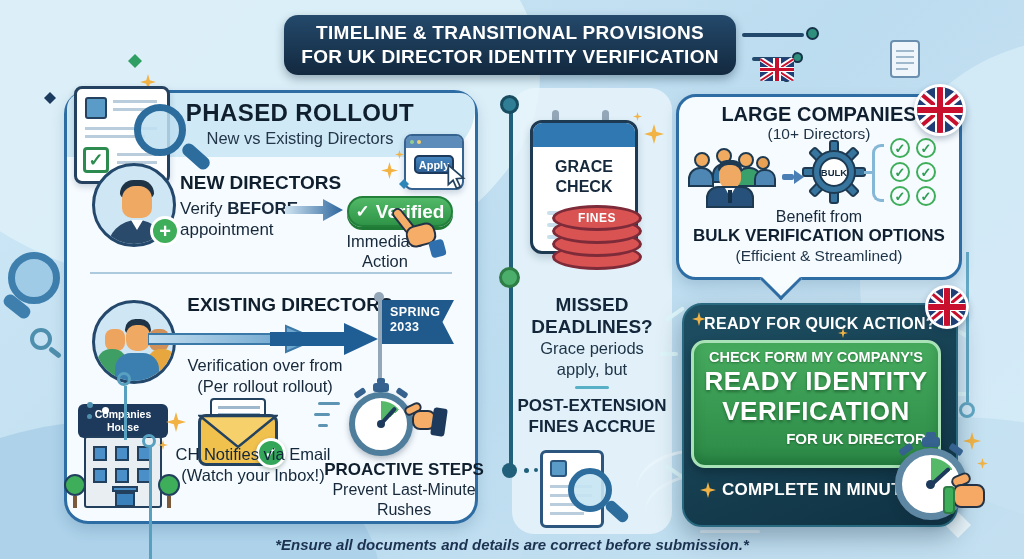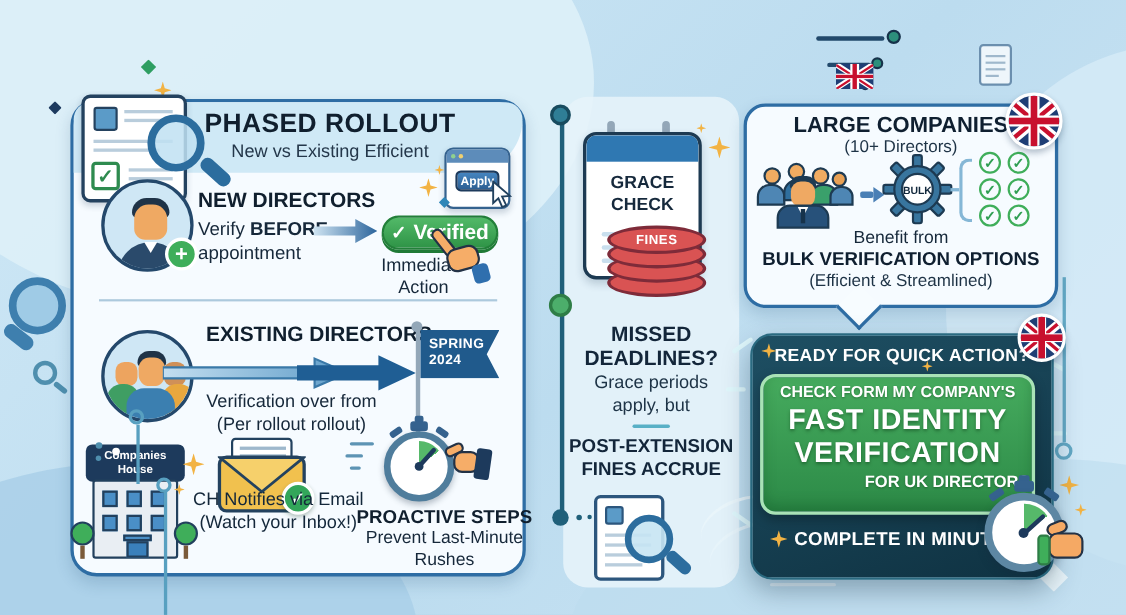--- a/index.html
+++ b/index.html
@@ -36,20 +36,24 @@
   <div class="a" style="left:860px;top:40px;width:420px;height:480px;border-radius:50%;background:#d6ebf7;opacity:.8;"></div>
   <div class="a" style="left:520px;top:430px;width:620px;height:260px;border-radius:40%;background:#bddcef;opacity:.6;transform:rotate(-8deg);"></div>
 
   <div class="a" style="left:742px;top:33px;width:62px;height:4px;background:#22496b;border-radius:2px;"></div>
   <div class="a" style="left:806px;top:27px;width:13px;height:13px;border-radius:50%;background:#2d8f7c;border:2px solid #16324a;"></div>
   <div class="a" style="left:752px;top:57px;width:40px;height:4px;background:#22496b;border-radius:2px;"></div>
   <div class="a" style="left:792px;top:52px;width:11px;height:11px;border-radius:50%;background:#2d8f7c;border:2px solid #16324a;"></div>
   <div class="a" style="left:760px;top:78px;width:22px;height:3px;background:#22496b;border-radius:2px;"></div>
   <div class="a" style="left:782px;top:73px;width:9px;height:9px;border-radius:50%;background:#2d8f7c;border:2px solid #16324a;"></div>
 
+  <div class="a col" style="left:284px;top:15px;width:452px;height:60px;background:linear-gradient(180deg,#24496b,#13293f);border-radius:14px;box-shadow:0 4px 10px rgba(15,40,60,.35);color:#fff;font-weight:800;font-size:19px;line-height:1.25;letter-spacing:.3px;">
+    <div>TIMELINE &amp; TRANSITIONAL PROVISIONS</div>
+    <div>FOR UK DIRECTOR IDENTITY VERIFICATION</div>
+  </div>
 
   <div class="a ukflag" style="left:760px;top:58px;width:34px;height:23px;border-radius:2px;">
     <i class="dw" style="transform:rotate(33deg);"></i>
       <i class="dw" style="transform:rotate(-33deg);"></i>
     <i class="dr" style="transform:rotate(33deg);"></i>
       <i class="dr" style="transform:rotate(-33deg);"></i>
     <i class="vw"></i>
       <i class="hw"></i>
       <i class="vr"></i>
       <i class="hr"></i>
@@ -67,21 +71,21 @@
   <div class="a dia" style="left:44px;top:92px;width:12px;height:12px;background:#1d3a5f;"></div>
 
   <div class="a" style="left:8px;top:252px;width:52px;height:52px;border-radius:50%;border:7px solid #3e7fae;background:#9fcbe6;"></div>
   <div class="a" style="left:2px;top:300px;width:30px;height:13px;background:#3e7fae;border-radius:6px;transform:rotate(38deg);"></div>
   <div class="a" style="left:30px;top:328px;width:22px;height:22px;border-radius:50%;border:4px solid #4f8fae;"></div>
   <div class="a" style="left:48px;top:350px;width:14px;height:5px;background:#4f8fae;border-radius:3px;transform:rotate(38deg);"></div>
 
   <div class="a panelbrd" style="left:64px;top:90px;width:414px;height:434px;"></div>
   <div class="a" style="left:67px;top:93px;width:408px;height:64px;background:#cfe9f6;border-radius:22px 22px 70px 0;"></div>
   <div class="a ctr" style="left:150px;top:99px;width:300px;height:28px;font-size:24px;font-weight:800;color:#101f2e;letter-spacing:.4px;">PHASED ROLLOUT</div>
-  <div class="a ctr" style="left:150px;top:128px;width:300px;height:20px;font-size:16.5px;color:#24374a;">New vs Existing Efficient</div>
+  <div class="a ctr" style="left:150px;top:128px;width:300px;height:20px;font-size:16.5px;color:#24374a;">New vs Existing Directors</div>
 
   <div class="a" style="left:74px;top:86px;width:96px;height:98px;background:#fff;border:3px solid #24425f;border-radius:8px;box-shadow:0 3px 6px rgba(20,50,80,.2);">
     <div class="a" style="left:8px;top:8px;width:22px;height:22px;background:#5b9bc8;border:2px solid #24425f;border-radius:3px;"></div>
     <div class="a" style="left:36px;top:11px;width:44px;height:3px;background:#b9cddc;"></div>
     <div class="a" style="left:36px;top:19px;width:44px;height:3px;background:#b9cddc;"></div>
     <div class="a" style="left:8px;top:38px;width:72px;height:3px;background:#b9cddc;"></div>
     <div class="a" style="left:8px;top:46px;width:60px;height:3px;background:#b9cddc;"></div>
     <div class="a ctr" style="left:6px;top:58px;width:26px;height:26px;border:3px solid #2e8b4f;border-radius:4px;color:#2e8b4f;font-weight:800;font-size:18px;">✓</div>
     <div class="a" style="left:40px;top:64px;width:40px;height:3px;background:#b9cddc;"></div>
     <div class="a" style="left:40px;top:72px;width:40px;height:3px;background:#b9cddc;"></div>
@@ -152,21 +156,21 @@
           <stop offset="1" stop-color="#5e9cc8"></stop>
         </linearGradient>
       </defs>
     <polygon points="0,12 138,12 138,4 168,17 138,30 138,22 0,22" fill="url(#g2)" stroke="#3a79a8" stroke-width="2"></polygon>
     <polygon points="122,10 196,10 196,1 230,17 196,33 196,24 122,24" fill="#1f5e94"></polygon>
   </svg>
   <div class="a" style="left:378px;top:298px;width:4px;height:106px;background:#93a7b8;border-radius:2px;"></div>
   <div class="a" style="left:374px;top:292px;width:10px;height:10px;border-radius:50%;background:#93a7b8;"></div>
   <div class="a" style="left:382px;top:300px;width:72px;height:44px;background:#205a8c;clip-path:polygon(0 0,100% 0,84% 50%,100% 100%,0 100%);color:#fff;font-weight:800;font-size:12.5px;line-height:1.2;padding:5px 0 0 8px;letter-spacing:.4px;">
     <div>SPRING</div>
-    <div>2024</div>
+    <div>2033</div>
   </div>
   <div class="a" style="left:356px;top:400px;width:46px;height:10px;border-radius:50%;background:#7cc492;opacity:.9;"></div>
   <div class="a col" style="left:150px;top:354px;width:230px;height:44px;font-size:16.5px;color:#16283a;line-height:1.25;">
     <div>Verification over from</div>
     <div>(Per rollout rollout)</div>
   </div>
 
   <div class="a col" style="left:78px;top:404px;width:90px;height:34px;background:#1d3a5c;border-radius:6px;color:#fff;font-size:10.5px;font-weight:800;line-height:1.2;">
     <div>Companies</div>
     <div>House</div>
@@ -354,21 +358,21 @@
   <div class="a" style="left:950px;top:330px;width:20px;height:4px;background:#dff7fb;border-radius:2px;transform:rotate(30deg);"></div>
   <div class="a" style="left:954px;top:392px;width:16px;height:4px;background:#dff7fb;border-radius:2px;"></div>
   <div class="a" style="left:700px;top:530px;width:60px;height:3px;background:#ffffff;opacity:.5;border-radius:2px;"></div>
 
   <div class="a" style="left:682px;top:303px;width:276px;height:224px;background:linear-gradient(160deg,#1e4f63,#0f3242);border:2px solid #2a6a80;border-radius:20px;box-shadow:0 10px 24px rgba(20,50,70,.35);z-index:4;"></div>
   <div class="a ctr" style="left:682px;top:313px;width:276px;height:22px;color:#fff;font-size:16px;font-weight:800;letter-spacing:.3px;z-index:5;">READY FOR QUICK ACTION?</div>
   <div class="a star4" style="left:692px;top:312px;width:14px;height:14px;background:#f2b344;z-index:6;"></div>
   <div class="a star4" style="left:838px;top:328px;width:10px;height:10px;background:#f2b344;z-index:6;"></div>
   <div class="a" style="left:691px;top:340px;width:250px;height:128px;background:linear-gradient(180deg,#46ab5e,#2c8a47);border:3px solid #a9e2b6;border-radius:14px;box-shadow:inset 0 -6px 12px rgba(0,60,20,.25),0 4px 10px rgba(0,0,0,.25);z-index:5;"></div>
   <div class="a ctr" style="left:691px;top:348px;width:250px;height:18px;color:#fff;font-size:14.5px;font-weight:800;text-shadow:0 1px 2px rgba(0,40,10,.4);z-index:6;">CHECK FORM MY COMPANY'S</div>
-  <div class="a ctr" style="left:691px;top:366px;width:250px;height:30px;color:#fff;font-size:26px;font-weight:800;letter-spacing:.5px;text-shadow:0 2px 3px rgba(0,40,10,.4);z-index:6;">FAST IDENTITY</div>
+  <div class="a ctr" style="left:691px;top:366px;width:250px;height:30px;color:#fff;font-size:26px;font-weight:800;letter-spacing:.5px;text-shadow:0 2px 3px rgba(0,40,10,.4);z-index:6;">READY IDENTITY</div>
   <div class="a ctr" style="left:691px;top:396px;width:250px;height:30px;color:#fff;font-size:26px;font-weight:800;letter-spacing:.5px;text-shadow:0 2px 3px rgba(0,40,10,.4);z-index:6;">VERIFICATION</div>
   <div class="a ctr" style="left:691px;top:428px;width:250px;height:20px;color:#fff;font-size:15px;font-weight:800;text-shadow:0 1px 2px rgba(0,40,10,.4);z-index:6;margin-left:45px;">FOR UK DIRECTORS</div>
   <div class="a star4" style="left:700px;top:482px;width:16px;height:16px;background:#f2b344;z-index:6;"></div>
   <div class="a" style="left:722px;top:480px;color:#fff;font-size:17px;font-weight:800;letter-spacing:.3px;z-index:6;">COMPLETE IN MINUTES</div>
   <div class="a ukflag" style="left:925px;top:285px;width:44px;height:44px;border-radius:50%;border:3px solid #fff;box-shadow:0 3px 6px rgba(20,50,80,.3);z-index:7;">
     <i class="dw" style="transform:rotate(40deg);"></i>
       <i class="dw" style="transform:rotate(-40deg);"></i>
     <i class="dr" style="transform:rotate(40deg);"></i>
       <i class="dr" style="transform:rotate(-40deg);"></i>
     <i class="vw"></i>
@@ -395,14 +399,15 @@
   <div class="a dia" style="left:945px;top:512px;width:26px;height:26px;background:#eef8fc;opacity:.9;"></div>
 
   <div class="a" style="left:124px;top:386px;width:3px;height:54px;background:#58a0c0;"></div>
   <div class="a ring" style="left:117px;top:372px;width:14px;height:14px;border:3px solid #58a0c0;"></div>
   <div class="a" style="left:149px;top:446px;width:3px;height:113px;background:#58a0c0;"></div>
   <div class="a ring" style="left:142px;top:434px;width:14px;height:14px;border:3px solid #58a0c0;"></div>
   <div class="a" style="left:87px;top:402px;width:6px;height:6px;border-radius:50%;background:#4f8fae;"></div>
   <div class="a" style="left:87px;top:414px;width:5px;height:5px;border-radius:50%;background:#4f8fae;"></div>
   <div class="a" style="left:102px;top:407px;width:7px;height:7px;border-radius:50%;background:#fff;"></div>
 
+  <div class="a ctr" style="left:0;top:533px;width:1024px;height:22px;font-size:15px;font-style:italic;font-weight:600;color:#1c3250;z-index:8;">*Ensure all documents and details are correct before submission.*</div>
 
 </div>
 
 </body></html>

